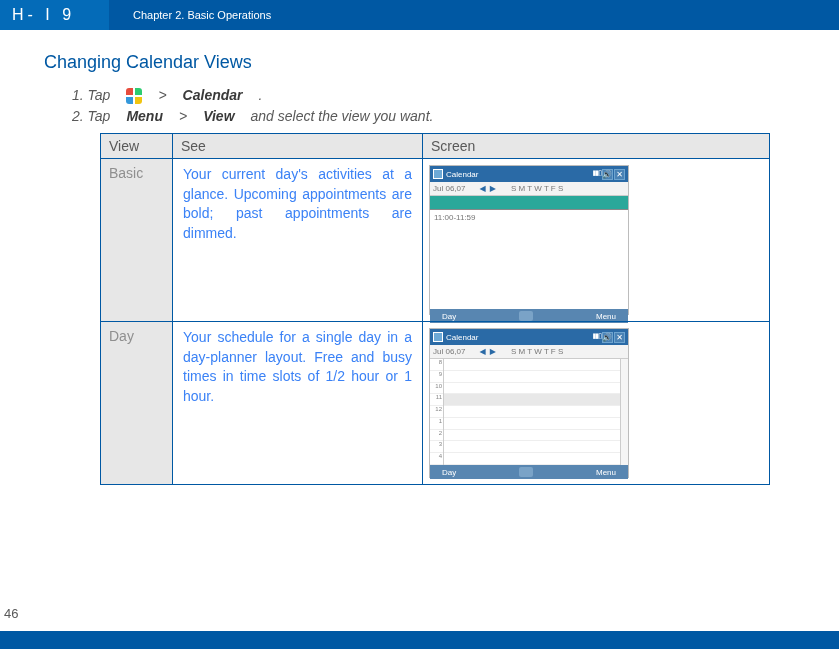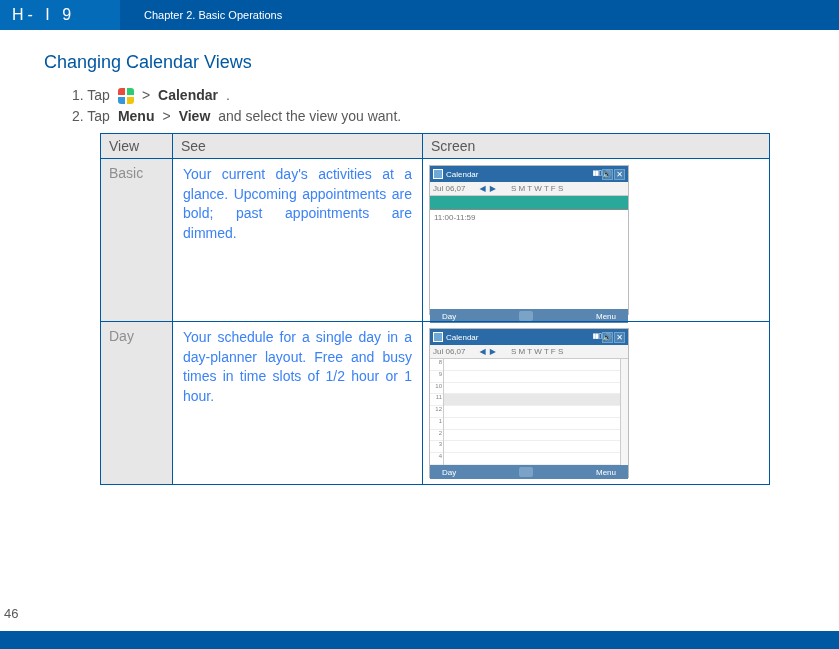--- a/index.html
+++ b/index.html
@@ -7,40 +7,40 @@
       width: 839px; height: 649px;
       font-family: "Helvetica Neue", Arial, sans-serif;
       background: #fff; position: relative;
       color: #595959;
     }
     .header-bar {
       height: 30px; background: #0058a3;
       display: flex; align-items: center;
     }
     .logo-box {
-      width: 120px; height: 30px; background: #046bb8;
+      width: 109px; height: 30px; background: #046bb8;
       display: flex; align-items: center; padding-left: 12px;
       color: #fff; font-size: 16px; letter-spacing: 4px; font-weight: 300;
     }
     .chapter-title {
       color: #fff; font-size: 11px; padding-left: 24px; font-weight: 300;
     }
     .content {
       padding: 22px 70px 0 44px;
     }
     .section-heading {
       color: #0058a3; font-size: 18px; font-weight: 500;
       margin-bottom: 12px;
     }
     .intro {
       margin-left: 28px; font-size: 14px; line-height: 1.5;
       color: #595959; text-align: justify; font-weight: 300;
     }
     .steps { margin-left: 28px; margin-top: 4px; font-size: 14px; font-weight: 300; }
-    .steps .row { display: flex; align-items: center; gap: 8px; line-height: 1.5; }
+    .steps .row { display: flex; align-items: center; gap: 16px; line-height: 1.5; font-style: italic; }
     .bold { font-weight: 700; color: #3a3a3a; }
     .start-icon {
       width: 16px; height: 16px; display: inline-block; position: relative;
     }
     .start-icon span { position: absolute; width: 7px; height: 7px; }
     .start-icon .r { background: #e74c3c; top: 0; left: 0; border-top-left-radius: 3px; }
     .start-icon .g { background: #2ecc71; top: 0; right: 0; border-top-right-radius: 3px; }
     .start-icon .b { background: #3498db; bottom: 0; left: 0; border-bottom-left-radius: 3px; }
     .start-icon .y { background: #f1c40f; bottom: 0; right: 0; border-bottom-right-radius: 3px; }
 

